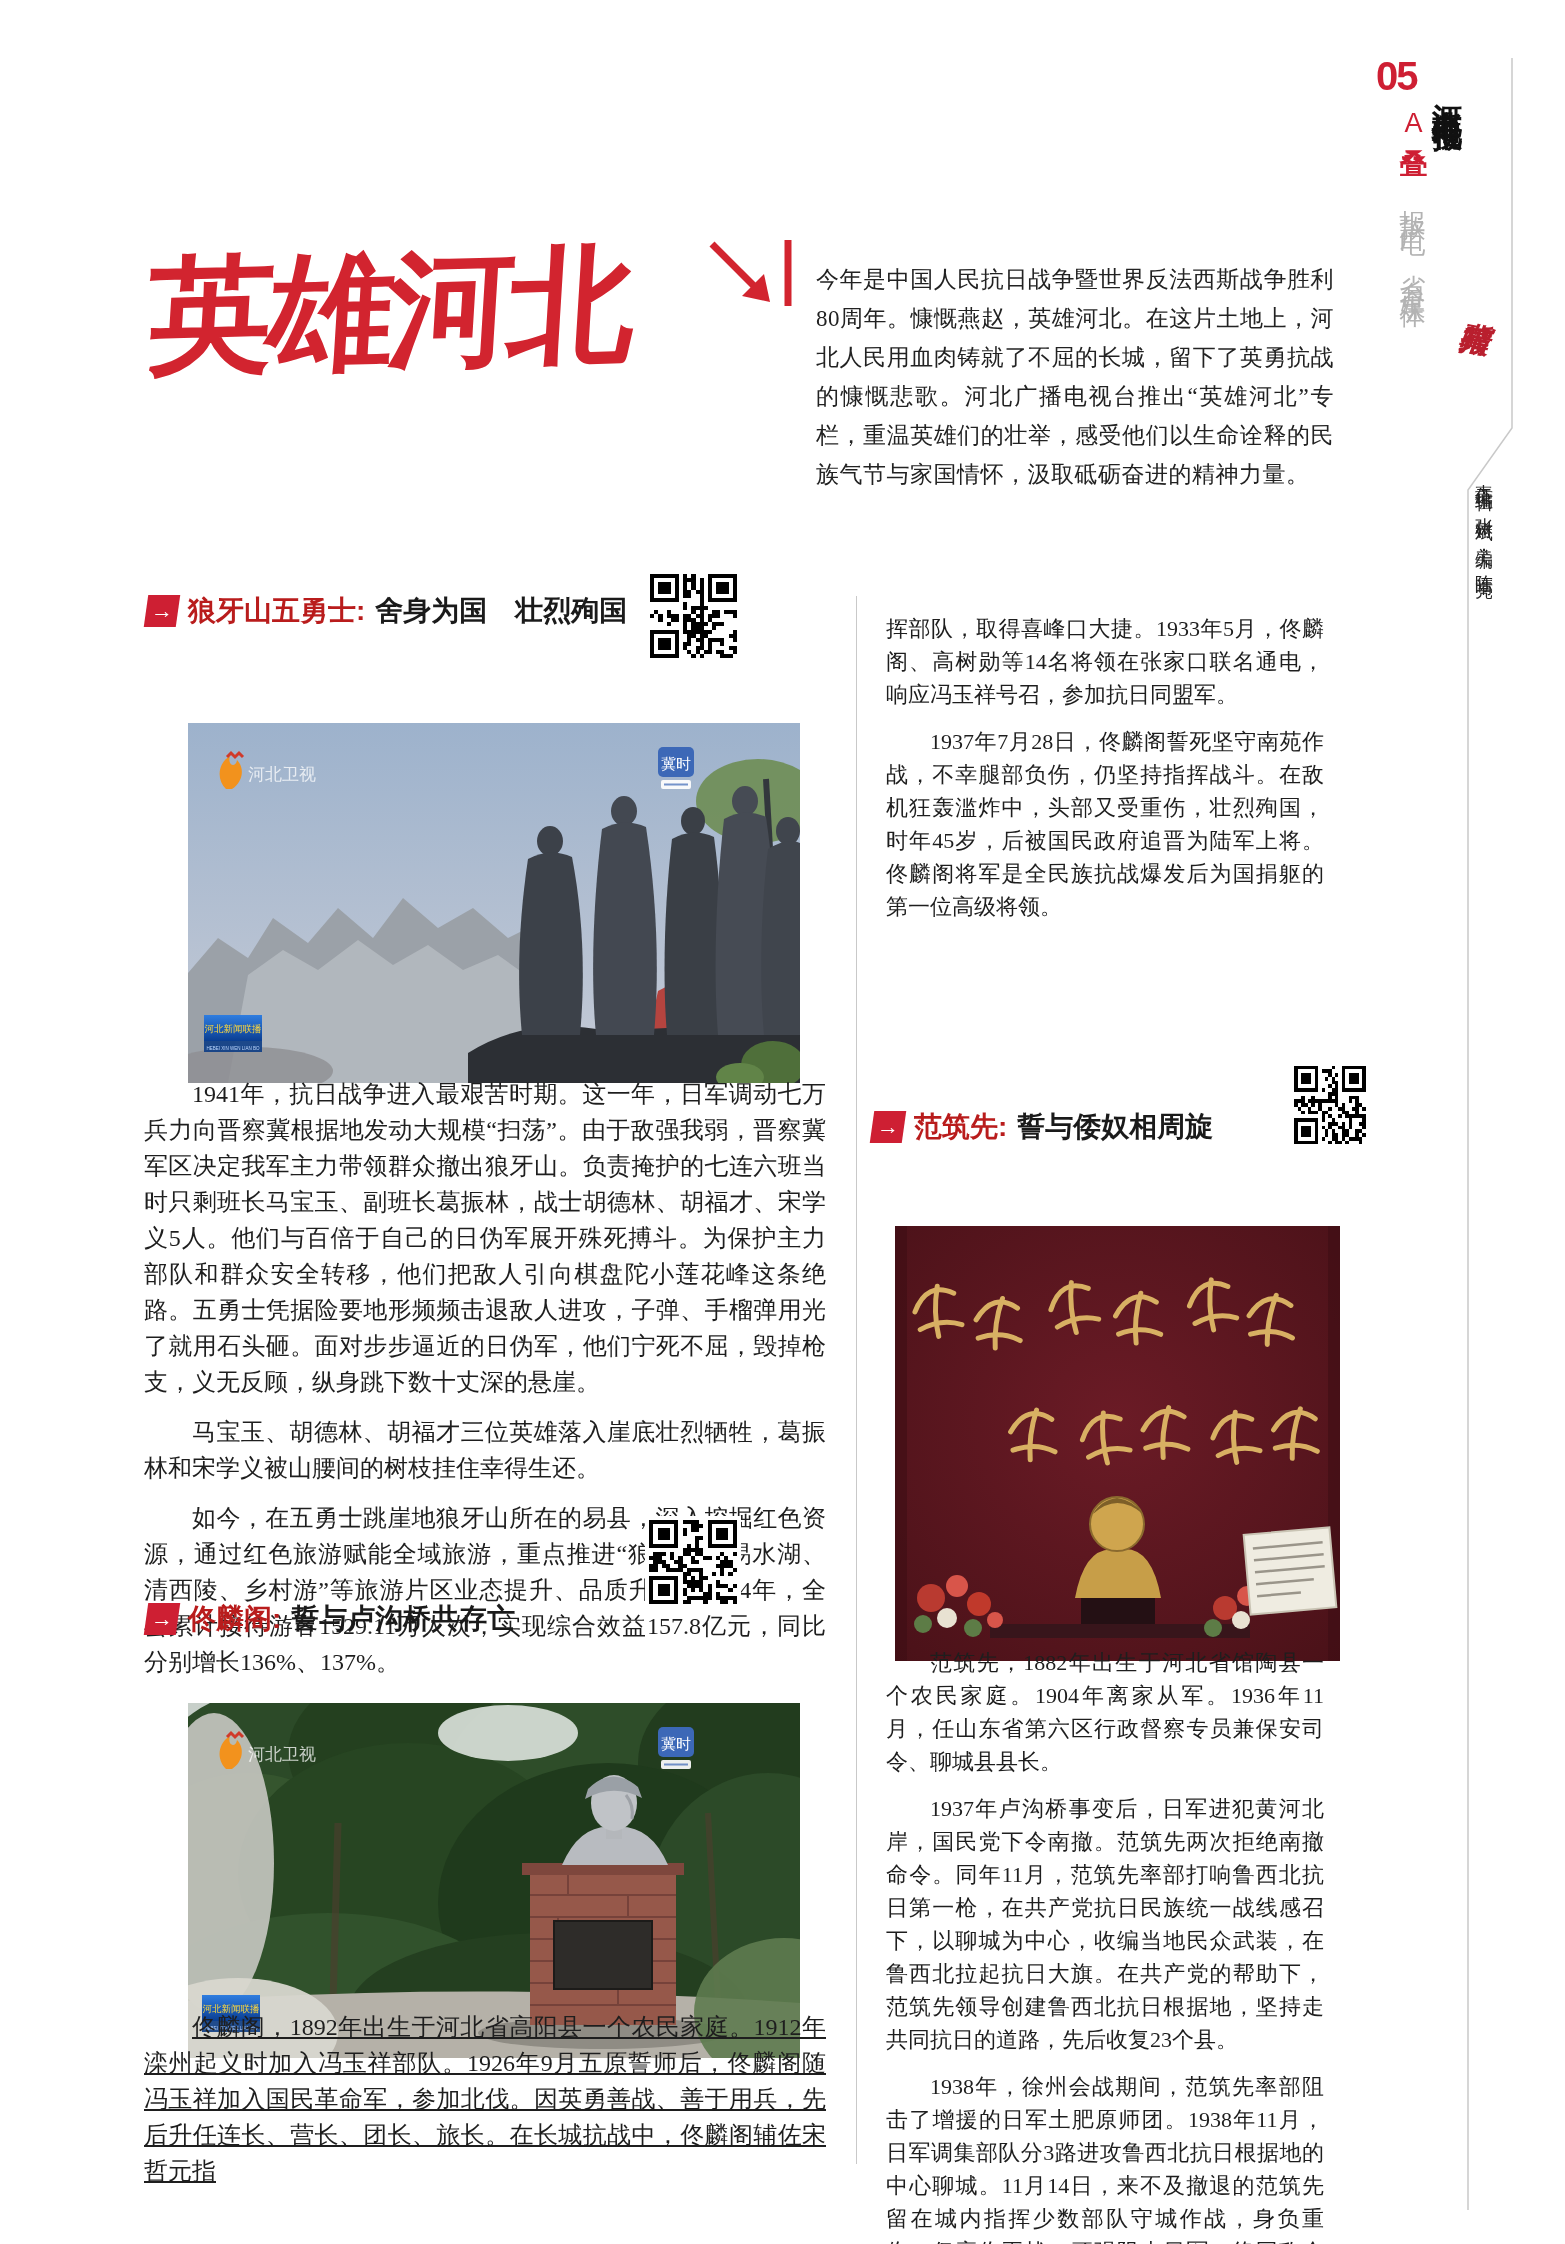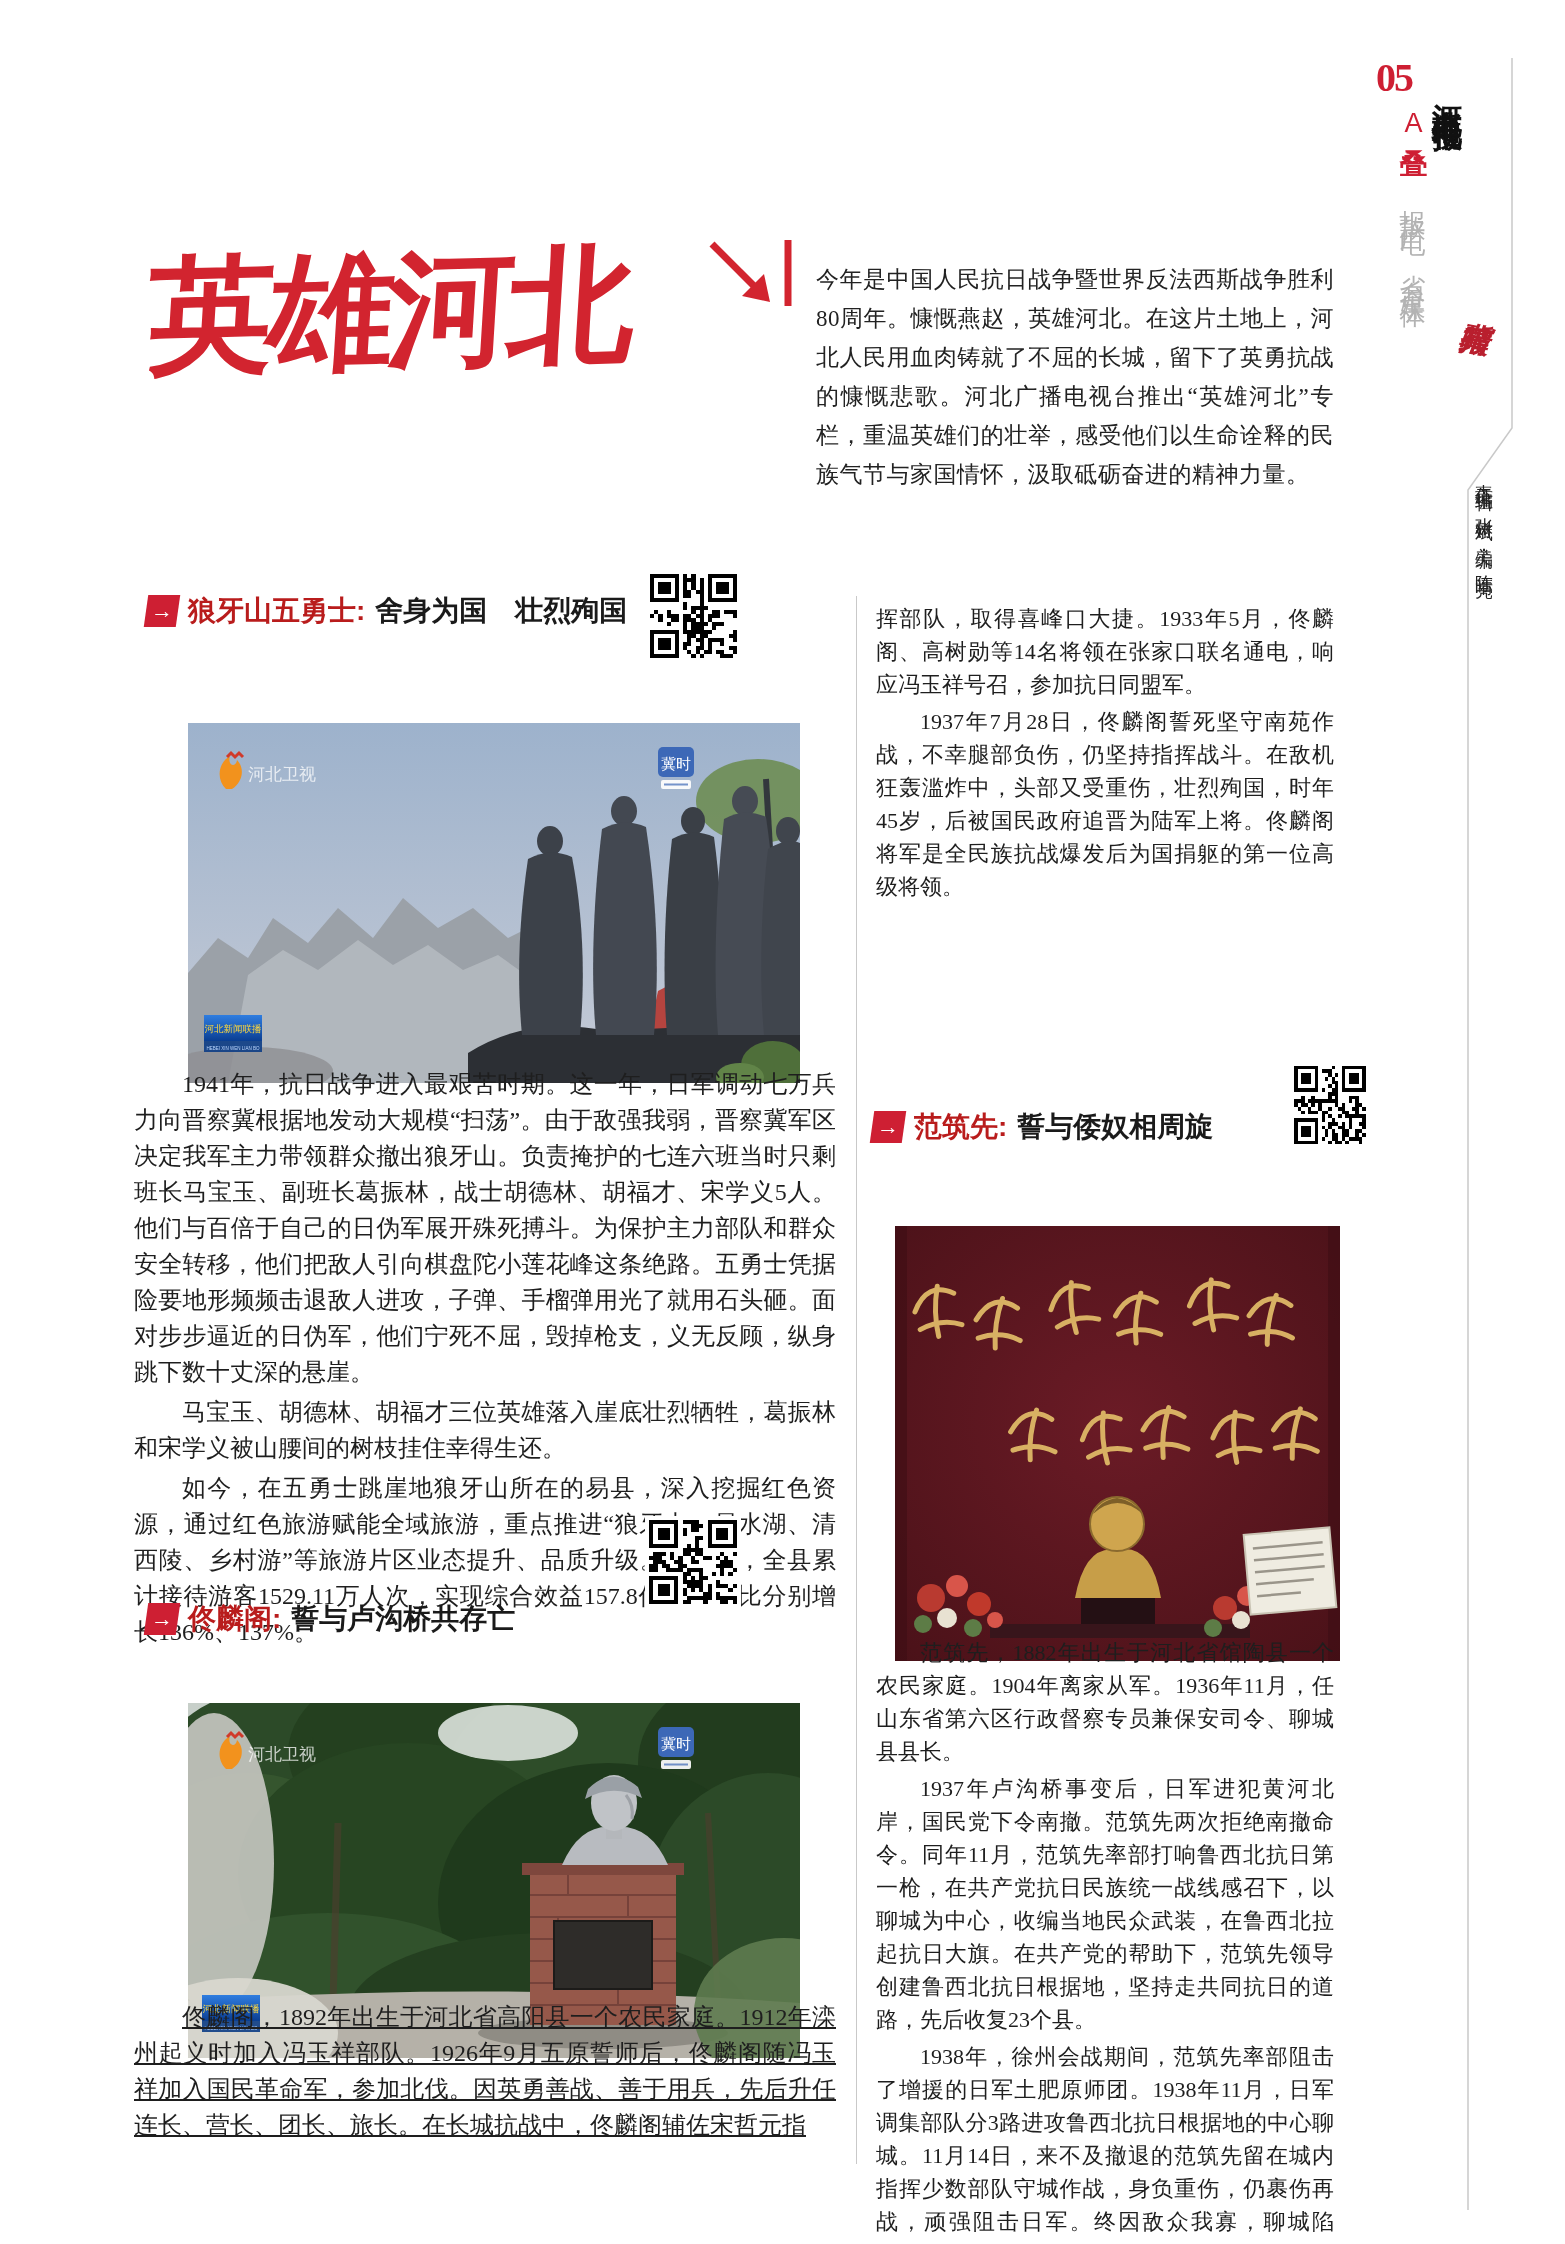--- a/index.html
+++ b/index.html
@@ -17,29 +17,29 @@
   .headline{display:flex;align-items:center;gap:10px;font-family:"Liberation Sans","DejaVu Sans",sans-serif;
             font-weight:700;font-size:28px;white-space:nowrap;}
   .h-icon{width:32px;height:32px;background:#ce1f33;transform:skewX(-8deg);flex:0 0 auto;
           display:flex;align-items:center;justify-content:center;}
   .h-icon span{transform:skewX(8deg);color:#fff;font-size:22px;font-weight:700;line-height:1;}
   .h-red{color:#b91c1c;}
   .h-black{color:#1a1a1a;}
 
   
   .body-text{text-align:justify;color:#1e1e1e;}
-  .body-text p{margin:4px;text-indent:2em;}
+  .body-text p{margin:14px;text-indent:2em;}
   .body-text p.no-indent{text-indent:0;}
   .lc{width:710px;font-size:24px;line-height:36px;}
   .rc{width:466px;font-size:22px;line-height:33px;}
   .credit{font-family:"Liberation Sans","DejaVu Sans",sans-serif;font-weight:700;}
 
   
   .vtext{writing-mode:vertical-rl;text-orientation:upright;}
-  .page-num{font-family:Liberation Serif, serif;font-weight:700;
+  .page-num{font-family:Liberation Sans, sans-serif;font-weight:700;
             font-size:40px;color:#ce1f33;letter-spacing:-2px;}
   .edition-col{display:flex;flex-direction:column;align-items:center;gap:6px;}
   .ed-a{color:#ce1f33;font-family:"Liberation Sans",sans-serif;font-size:27px;font-weight:400;}
   .ed-die{color:#ce1f33;font-size:28px;font-weight:700;font-family:"Liberation Sans",sans-serif;}
   .tagline{color:#b3b3b3;font-size:26px;letter-spacing:7px;font-family:"Liberation Sans",sans-serif;}
   .paper-name{font-size:30px;font-weight:700;color:#111;letter-spacing:3px;}
   .paper-script{font-size:30px;color:#b91f2e;font-style:italic;font-weight:700;
                 transform:rotate(7deg) skewY(4deg);letter-spacing:2px;}
   .editors{font-size:18px;color:#222;letter-spacing:3px;}
 

